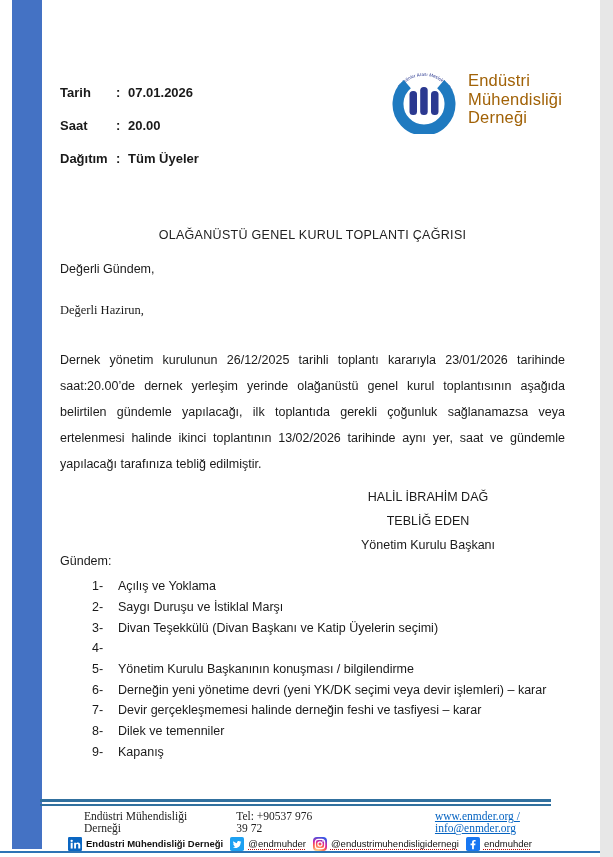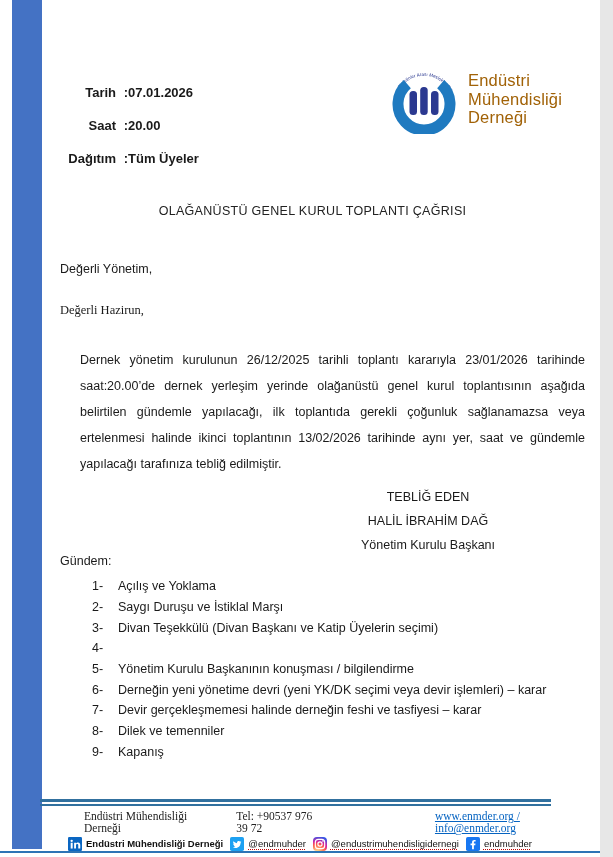--- a/index.html
+++ b/index.html
@@ -14,36 +14,36 @@
   .page-edge-right {
     position: absolute; top: 0; right: 0; width: 13px; height: 857px;
     background: #e7e7e7;
   }
   .left-bar {
     position: absolute; left: 12px; top: 0; width: 30px; height: 849px;
     background: #4472C4;
   }
   
   .meta { position: absolute; left: 60px; top: 76px; font-size: 13px; font-weight: bold; }
-  .meta-row { display: flex; height: 33px; align-items: center; text-align: right; }
+  .meta-row { display: flex; height: 33px; align-items: center; }
   .meta-label { display: inline-block; width: 56px; }
   .meta-colon { display: inline-block; width: 12px; }
   
   .logo { position: absolute; left: 388px; top: 60px; display: flex; align-items: center; gap: 8px; }
   .logo-name { font-size: 16.5px; line-height: 1.12; color: #a16207; letter-spacing: 0.2px; }
   
   .doc-title {
-    position: absolute; left: 60px; top: 204px; width: 505px;
+    position: absolute; left: 60px; top: 228px; width: 505px;
     text-align: center; font-size: 12.5px; letter-spacing: 0.3px; color: #222;
   }
   .greeting1 { position: absolute; left: 60px; top: 262px; font-size: 12.5px; }
   .greeting2 { position: absolute; left: 60px; top: 303px; font-size: 12.5px; font-family: Liberation Serif, serif; }
   .body-par {
     position: absolute; left: 60px; top: 347px; width: 505px;
-    font-size: 12.5px; line-height: 26px; text-align: justify; margin-left: 20px;
+    font-size: 12.5px; line-height: 26px; text-align: justify;
   }
   .notice {
     position: absolute; left: 330px; top: 485px; width: 196px;
     text-align: center; font-size: 12.5px;
   }
   .notice div { height: 24px; line-height: 24px; }
   .agenda-heading { position: absolute; left: 60px; top: 554px; font-size: 12.5px; }
   .agenda { position: absolute; left: 92px; top: 576px; font-size: 12.5px; }
   .agenda-item { display: flex; height: 20.7px; align-items: center; }
   .agenda-num { display: inline-block; width: 26px; }
@@ -121,28 +121,28 @@
   </span>
   <span class="logo-name">
     <div>Endüstri</div>
     <div>Mühendisliği</div>
     <div>Derneği</div>
   </span>
 </div>
 
 <div class="doc-title">OLAĞANÜSTÜ GENEL KURUL TOPLANTI ÇAĞRISI</div>
 
-<div class="greeting1">Değerli Yönetim,</div>
+<div class="greeting1">Değerli Gündem,</div>
 <div class="greeting2">Değerli Hazirun,</div>
 
 <div class="body-par">Dernek yönetim kurulunun 26/12/2025 tarihli toplantı kararıyla 23/01/2026 tarihinde saat:20.00’de dernek yerleşim yerinde olağanüstü genel kurul toplantısının aşağıda belirtilen gündemle yapılacağı, ilk toplantıda gerekli çoğunluk sağlanamazsa veya ertelenmesi halinde ikinci toplantının 13/02/2026 tarihinde aynı yer, saat ve gündemle yapılacağı tarafınıza tebliğ edilmiştir.</div>
 
 <div class="notice">
+  <div>HALİL İBRAHİM DAĞ</div>
   <div>TEBLİĞ EDEN</div>
-  <div>HALİL İBRAHİM DAĞ</div>
   <div>Yönetim Kurulu Başkanı</div>
 </div>
 
 <div class="agenda-heading">Gündem:</div>
 <div class="agenda">
   <div class="agenda-item">
     <span class="agenda-num">1-</span>
     <span>Açılış ve Yoklama</span>
   </div>
   <div class="agenda-item">

